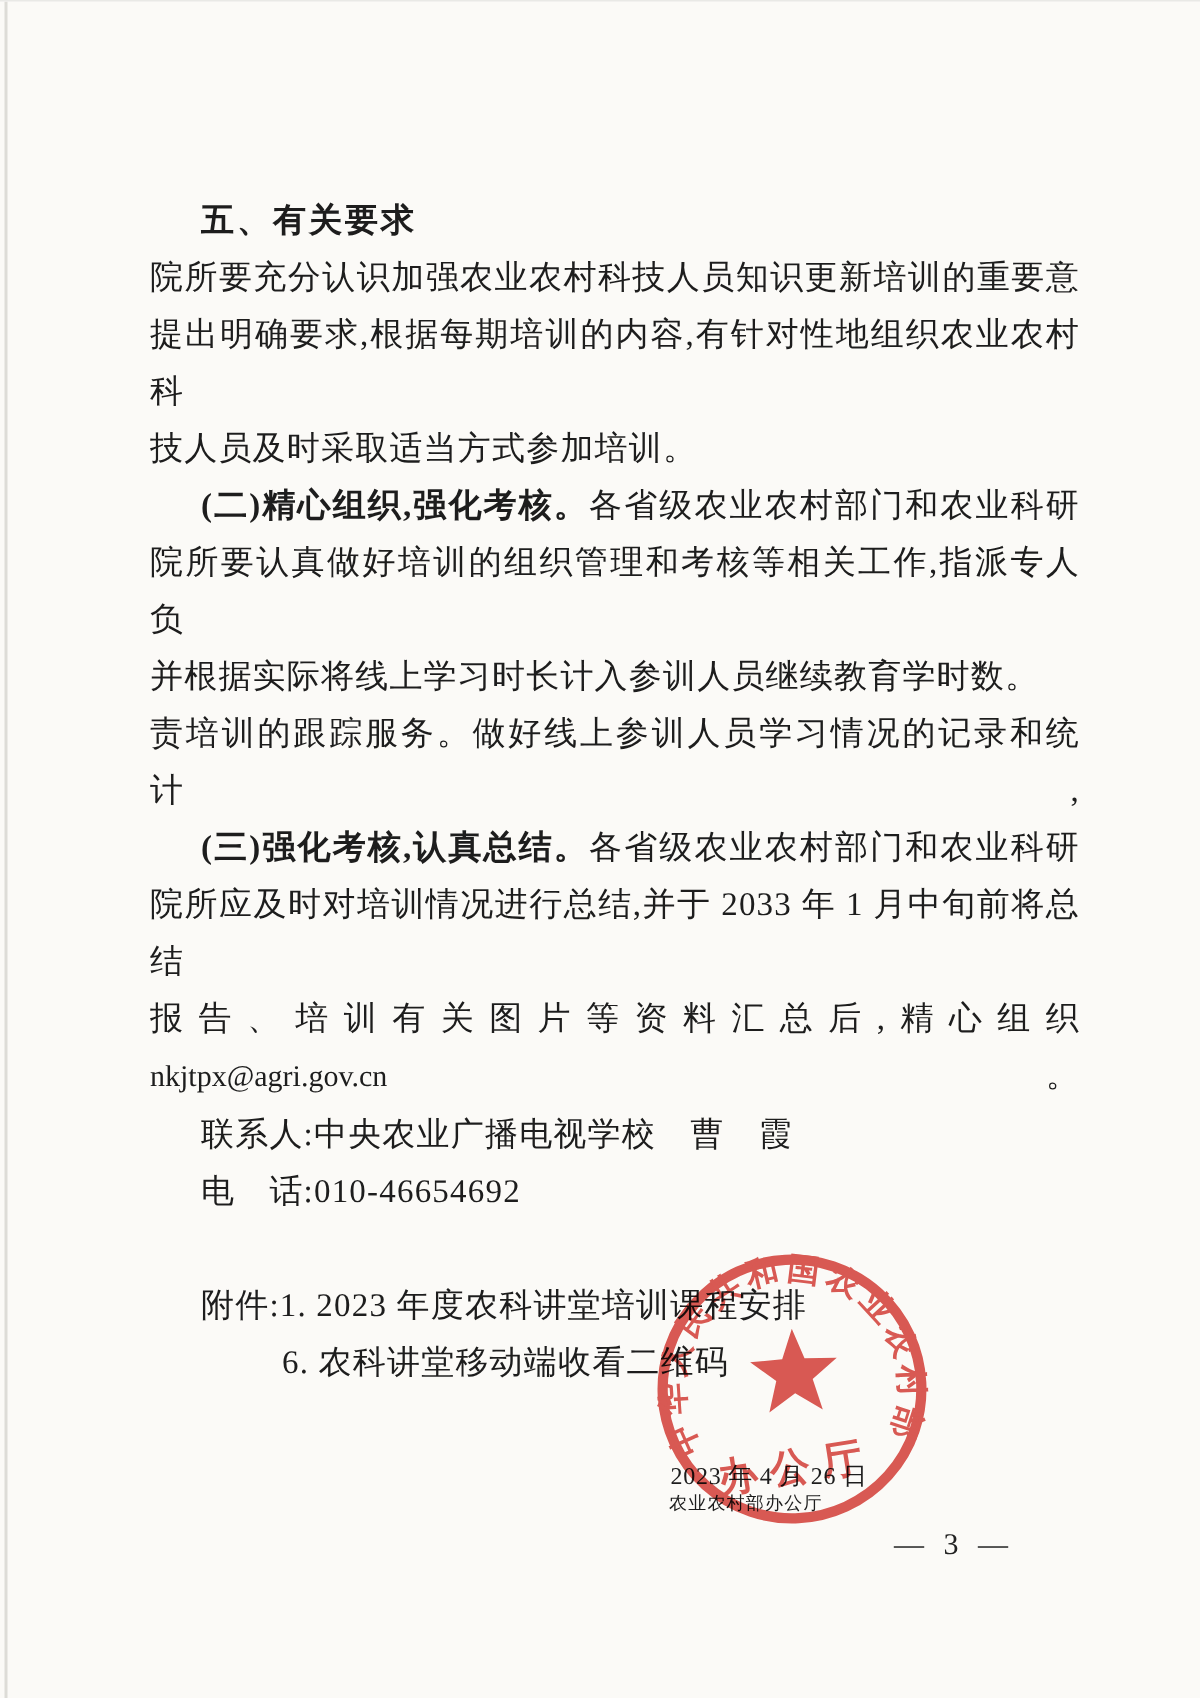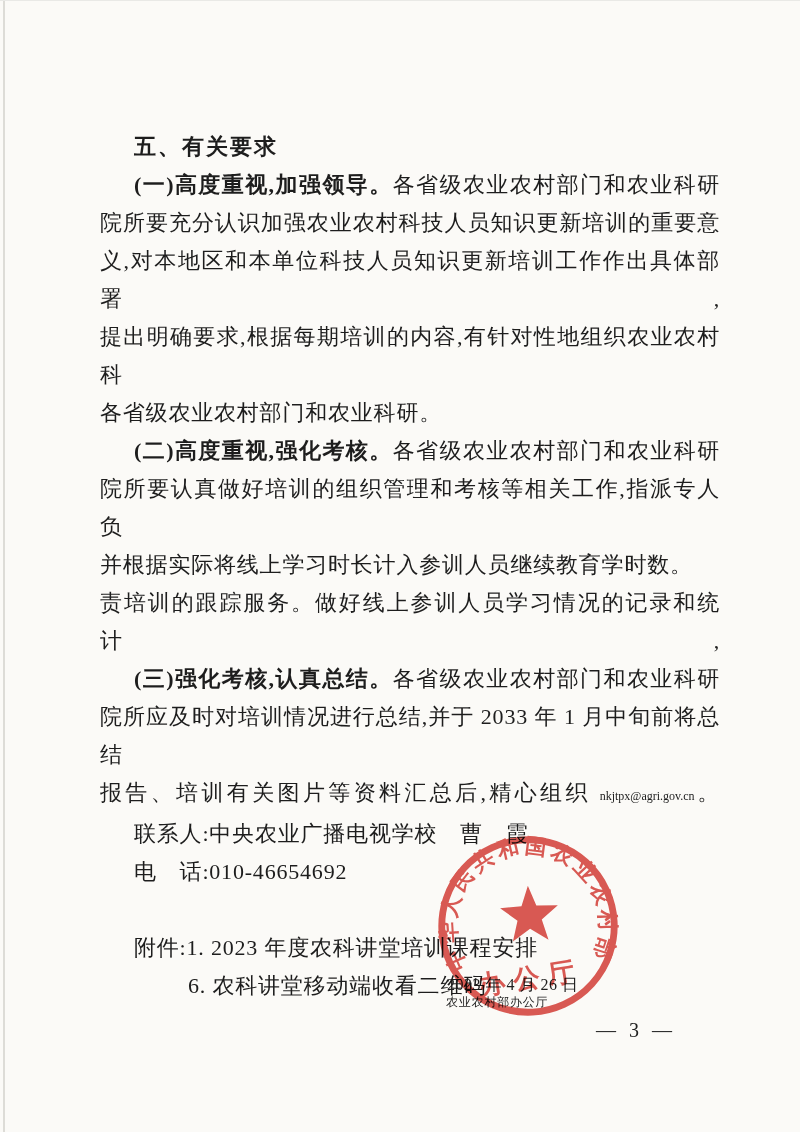--- a/index.html
+++ b/index.html
@@ -18,21 +18,21 @@
   }
   .content {
     position:absolute; left:100px; top:127px; width:620px;
     font-size:22px; line-height:38px; letter-spacing:0.8px;
   }
   .line { min-height:38px; }
   .j { text-align:justify; text-align-last:justify; }
   .indent { display:inline-block; width:34px; }
   .lead { font-weight:bold; }
   .heading { font-weight:bold; padding-left:34px; letter-spacing:2px; }
-  .email { font-size:12px; letter-spacing:0px; }
+  .email { font-size:20px; letter-spacing:0px; }
   .gap { height:38px; }
   .att2 { padding-left:88px; }
   .sig {
     position:absolute; left:446px; top:988px;
     font-size:12px; line-height:26px; letter-spacing:0.8px;
   }
   .date {
     position:absolute; left:447px; top:971px;
     font-size:16px; line-height:26px; letter-spacing:0.5px;
   }
@@ -50,29 +50,27 @@
 </head>
 <body>
 
 <div class="page">
   <div class="edge-shadow"></div>
 
   <div class="content">
     <div class="line heading">五、有关要求</div>
 
     <div>
-      <div class="line j"><span class="indent"></span><span class="lead">(一)高度重视,加强领导。</span><span>各省级农业农村部门和农业科研</span></div>
       <div class="line j">院所要充分认识加强农业农村科技人员知识更新培训的重要意</div>
-      <div class="line j">义,对本地区和本单位科技人员知识更新培训工作作出具体部署,</div>
       <div class="line j">提出明确要求,根据每期培训的内容,有针对性地组织农业农村科</div>
-      <div class="line">各省级农业农村部门和农业科研。</div>
+      <div class="line">技人员及时采取适当方式参加培训。</div>
     </div>
 
     <div>
-      <div class="line j"><span class="indent"></span><span class="lead">(二)高度重视,强化考核。</span><span>各省级农业农村部门和农业科研</span></div>
+      <div class="line j"><span class="indent"></span><span class="lead">(二)精心组织,强化考核。</span><span>各省级农业农村部门和农业科研</span></div>
       <div class="line j">院所要认真做好培训的组织管理和考核等相关工作,指派专人负</div>
       <div class="line">并根据实际将线上学习时长计入参训人员继续教育学时数。</div>
       <div class="line j">责培训的跟踪服务。做好线上参训人员学习情况的记录和统计,</div>
     </div>
 
     <div>
       <div class="line j"><span class="indent"></span><span class="lead">(三)强化考核,认真总结。</span><span>各省级农业农村部门和农业科研</span></div>
       <div class="line j">院所应及时对培训情况进行总结,并于 2033 年 1 月中旬前将总结</div>
       <div class="line j"><span>报告、培训有关图片等资料汇总后,精心组织 </span><span class="email">nkjtpx@agri.gov.cn</span><span>。</span></div>
     </div>

